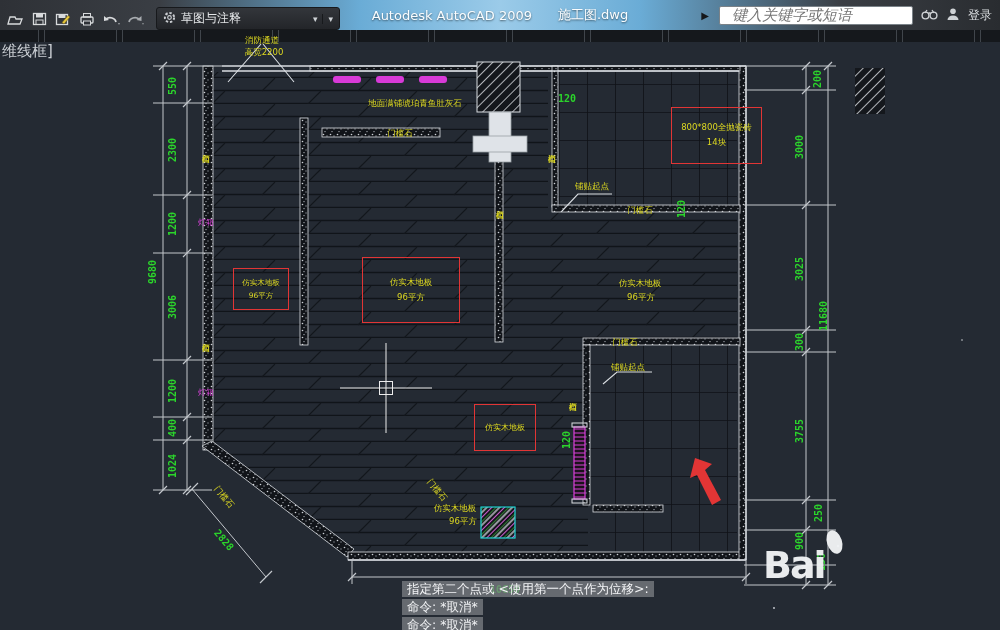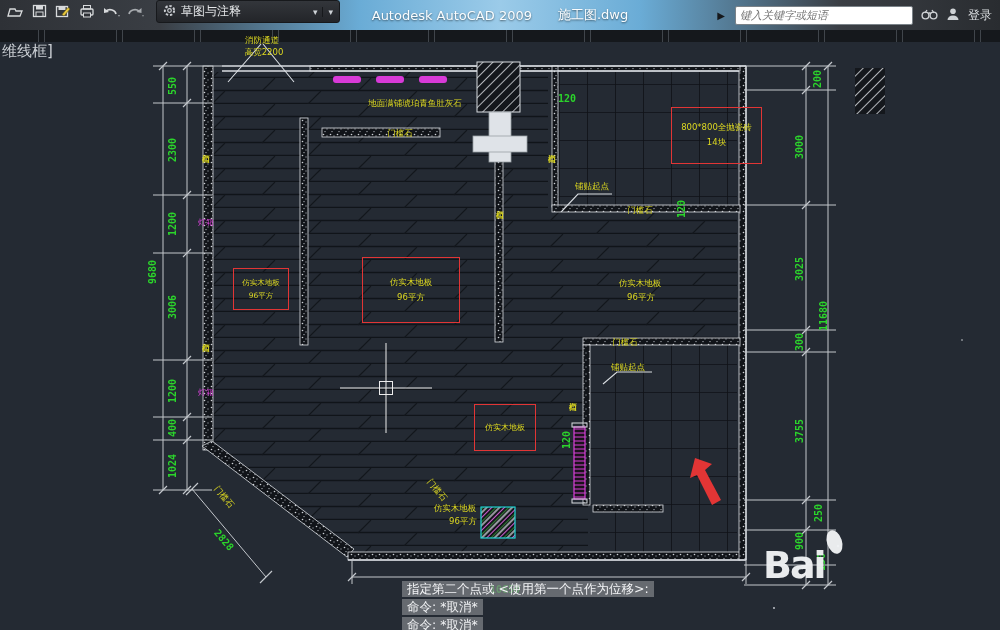--- a/index.html
+++ b/index.html
@@ -2,34 +2,34 @@
 <html><head>
 <meta charset="utf-8">
 <style>
   html,body{margin:0;padding:0;background:#000;}
   #app{position:relative;width:1000px;height:630px;overflow:hidden;
        background:#242a33;font-family:"DejaVu Sans",sans-serif;}
 
   
   #titlebar{position:absolute;left:0;top:0;width:1000px;height:30px;
     background:linear-gradient(90deg,#2e3136 0%,#3a3e44 16%,#6aacd6 36%,#9bcbe9 50%,#6aacd6 64%,#3a3e44 84%,#292c30 100%);
-    display:flex;align-items:flex-start;z-index:20;}
+    display:flex;align-items:flex-end;z-index:20;}
   .qat{display:flex;align-items:center;gap:2px;padding-left:4px;}
   .qbtn{width:22px;height:22px;display:flex;align-items:center;justify-content:center;border-radius:3px;}
   .qbtn svg{display:block}
   .wsbox{display:flex;align-items:center;gap:5px;margin-left:10px;height:21px;
     background:linear-gradient(#33363b,#232529);border:1px solid #17191c;border-radius:3px;
     padding:0 6px;color:#e4e6e8;font-size:12px;min-width:170px;}
   .wsbox .spacer{flex:1}
   .caret{color:#cfd3d7;font-size:9px}
   #title-text{position:absolute;left:0;top:0;width:100%;height:30px;display:flex;align-items:center;justify-content:center;
     gap:26px;color:#fafdff;font-size:13px;text-shadow:0 1px 2px rgba(0,0,0,.55);pointer-events:none;}
   #title-right{position:absolute;right:8px;top:0;height:30px;display:flex;align-items:center;gap:8px;}
   #search-input{width:168px;height:17px;border:1px solid #7a8288;border-radius:2px;
-    font-style:italic;font-size:11px;color:#8b9197;padding:0 4px;background:#fff;font-family:"DejaVu Sans",sans-serif;}
+    font-style:italic;font-size:15px;color:#8b9197;padding:0 12px;background:#fff;font-family:"DejaVu Sans",sans-serif;}
   .tb-ic{color:#d4d7da;font-size:12px}
   #login-label{color:#d7dadd;font-size:12px}
   #expand-arrow{color:#16181b;font-size:10px;margin-right:2px}
 
   
   #topstrip{position:absolute;left:0;top:30px;width:1000px;height:12px;background:#15181c;
     background-image:repeating-linear-gradient(90deg,transparent 0 38px,#40454b 38px 39px,transparent 39px 44px,#40454b 44px 45px,transparent 45px 78px);
     z-index:2;}
   #viewport-label{position:absolute;left:2px;top:42px;color:#ccd0d5;font-size:15px;z-index:5;}
 

